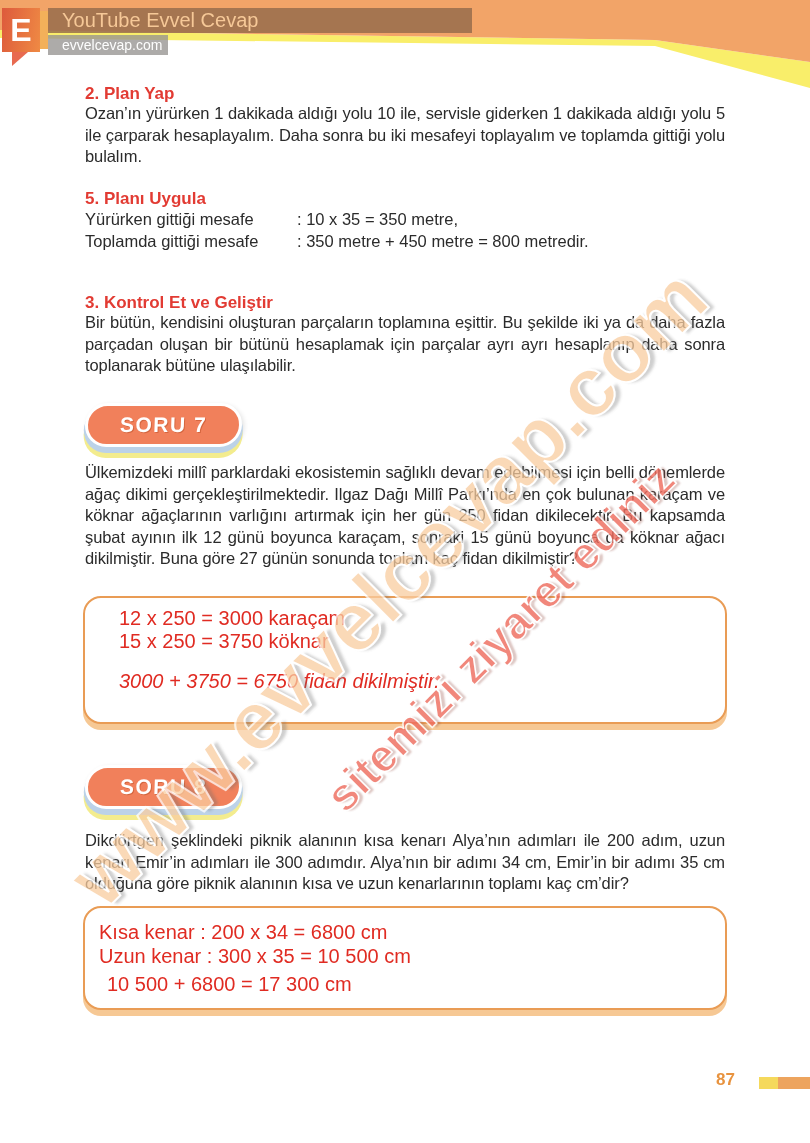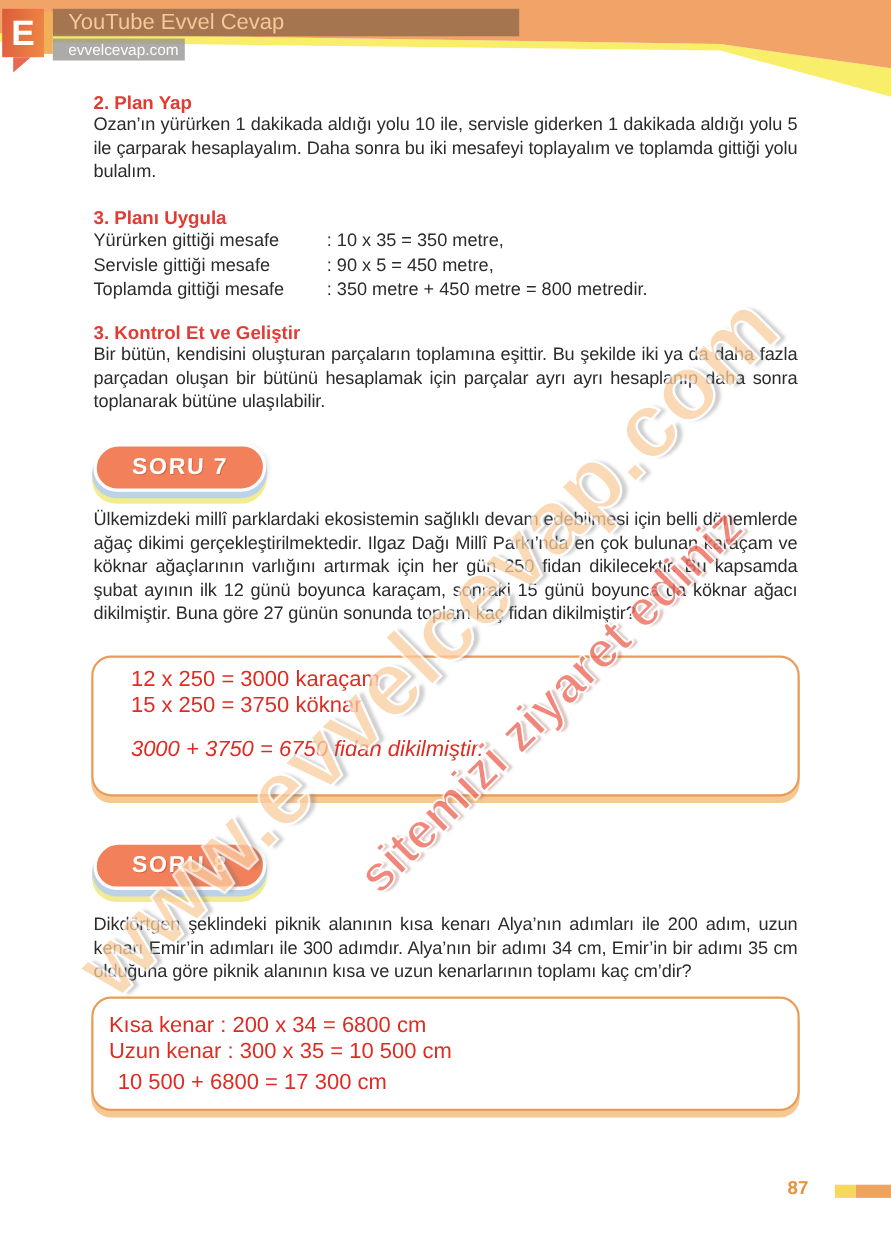--- a/index.html
+++ b/index.html
@@ -83,29 +83,25 @@
     <div id="e-box">E</div>
     <div id="e-strip"></div>
     <div id="e-tail"></div>
   </div>
   <div id="yt-band">YouTube Evvel Cevap</div>
   <div id="site-band">evvelcevap.com</div>
 
   <div class="sec-title" style="top:84px;">2. Plan Yap</div>
   <div class="sec-body" style="top:103px;">Ozan’ın yürürken 1 dakikada aldığı yolu 10 ile, servisle giderken 1 dakikada aldığı yolu 5 ile çarparak hesaplayalım. Daha sonra bu iki mesafeyi toplayalım ve toplamda gittiği yolu bulalım.</div>
 
-  <div class="sec-title" style="top:189px;">3. Planı Uygula</div>
+  <div class="sec-title" style="top:189px;">5. Planı Uygula</div>
   <div class="abs" style="left:85px;top:208px;width:640px;">
     <div class="calc-row">
       <span class="calc-label">Yürürken gittiği mesafe</span>
       <span>: 10 x 35 = 350 metre,</span>
-    </div>
-    <div class="calc-row">
-      <span class="calc-label">Servisle gittiği mesafe</span>
-      <span>: 90 x 5 = 450 metre,</span>
     </div>
     <div class="calc-row">
       <span class="calc-label">Toplamda gittiği mesafe</span>
       <span>: 350 metre + 450 metre = 800 metredir.</span>
     </div>
   </div>
 
   <div class="sec-title" style="top:293px;">3. Kontrol Et ve Geliştir</div>
   <div class="sec-body" style="top:312px;">Bir bütün, kendisini oluşturan parçaların toplamına eşittir. Bu şekilde iki ya da daha fazla parçadan oluşan bir bütünü hesaplamak için parçalar ayrı ayrı hesaplanıp daha sonra toplanarak bütüne ulaşılabilir.</div>
 

